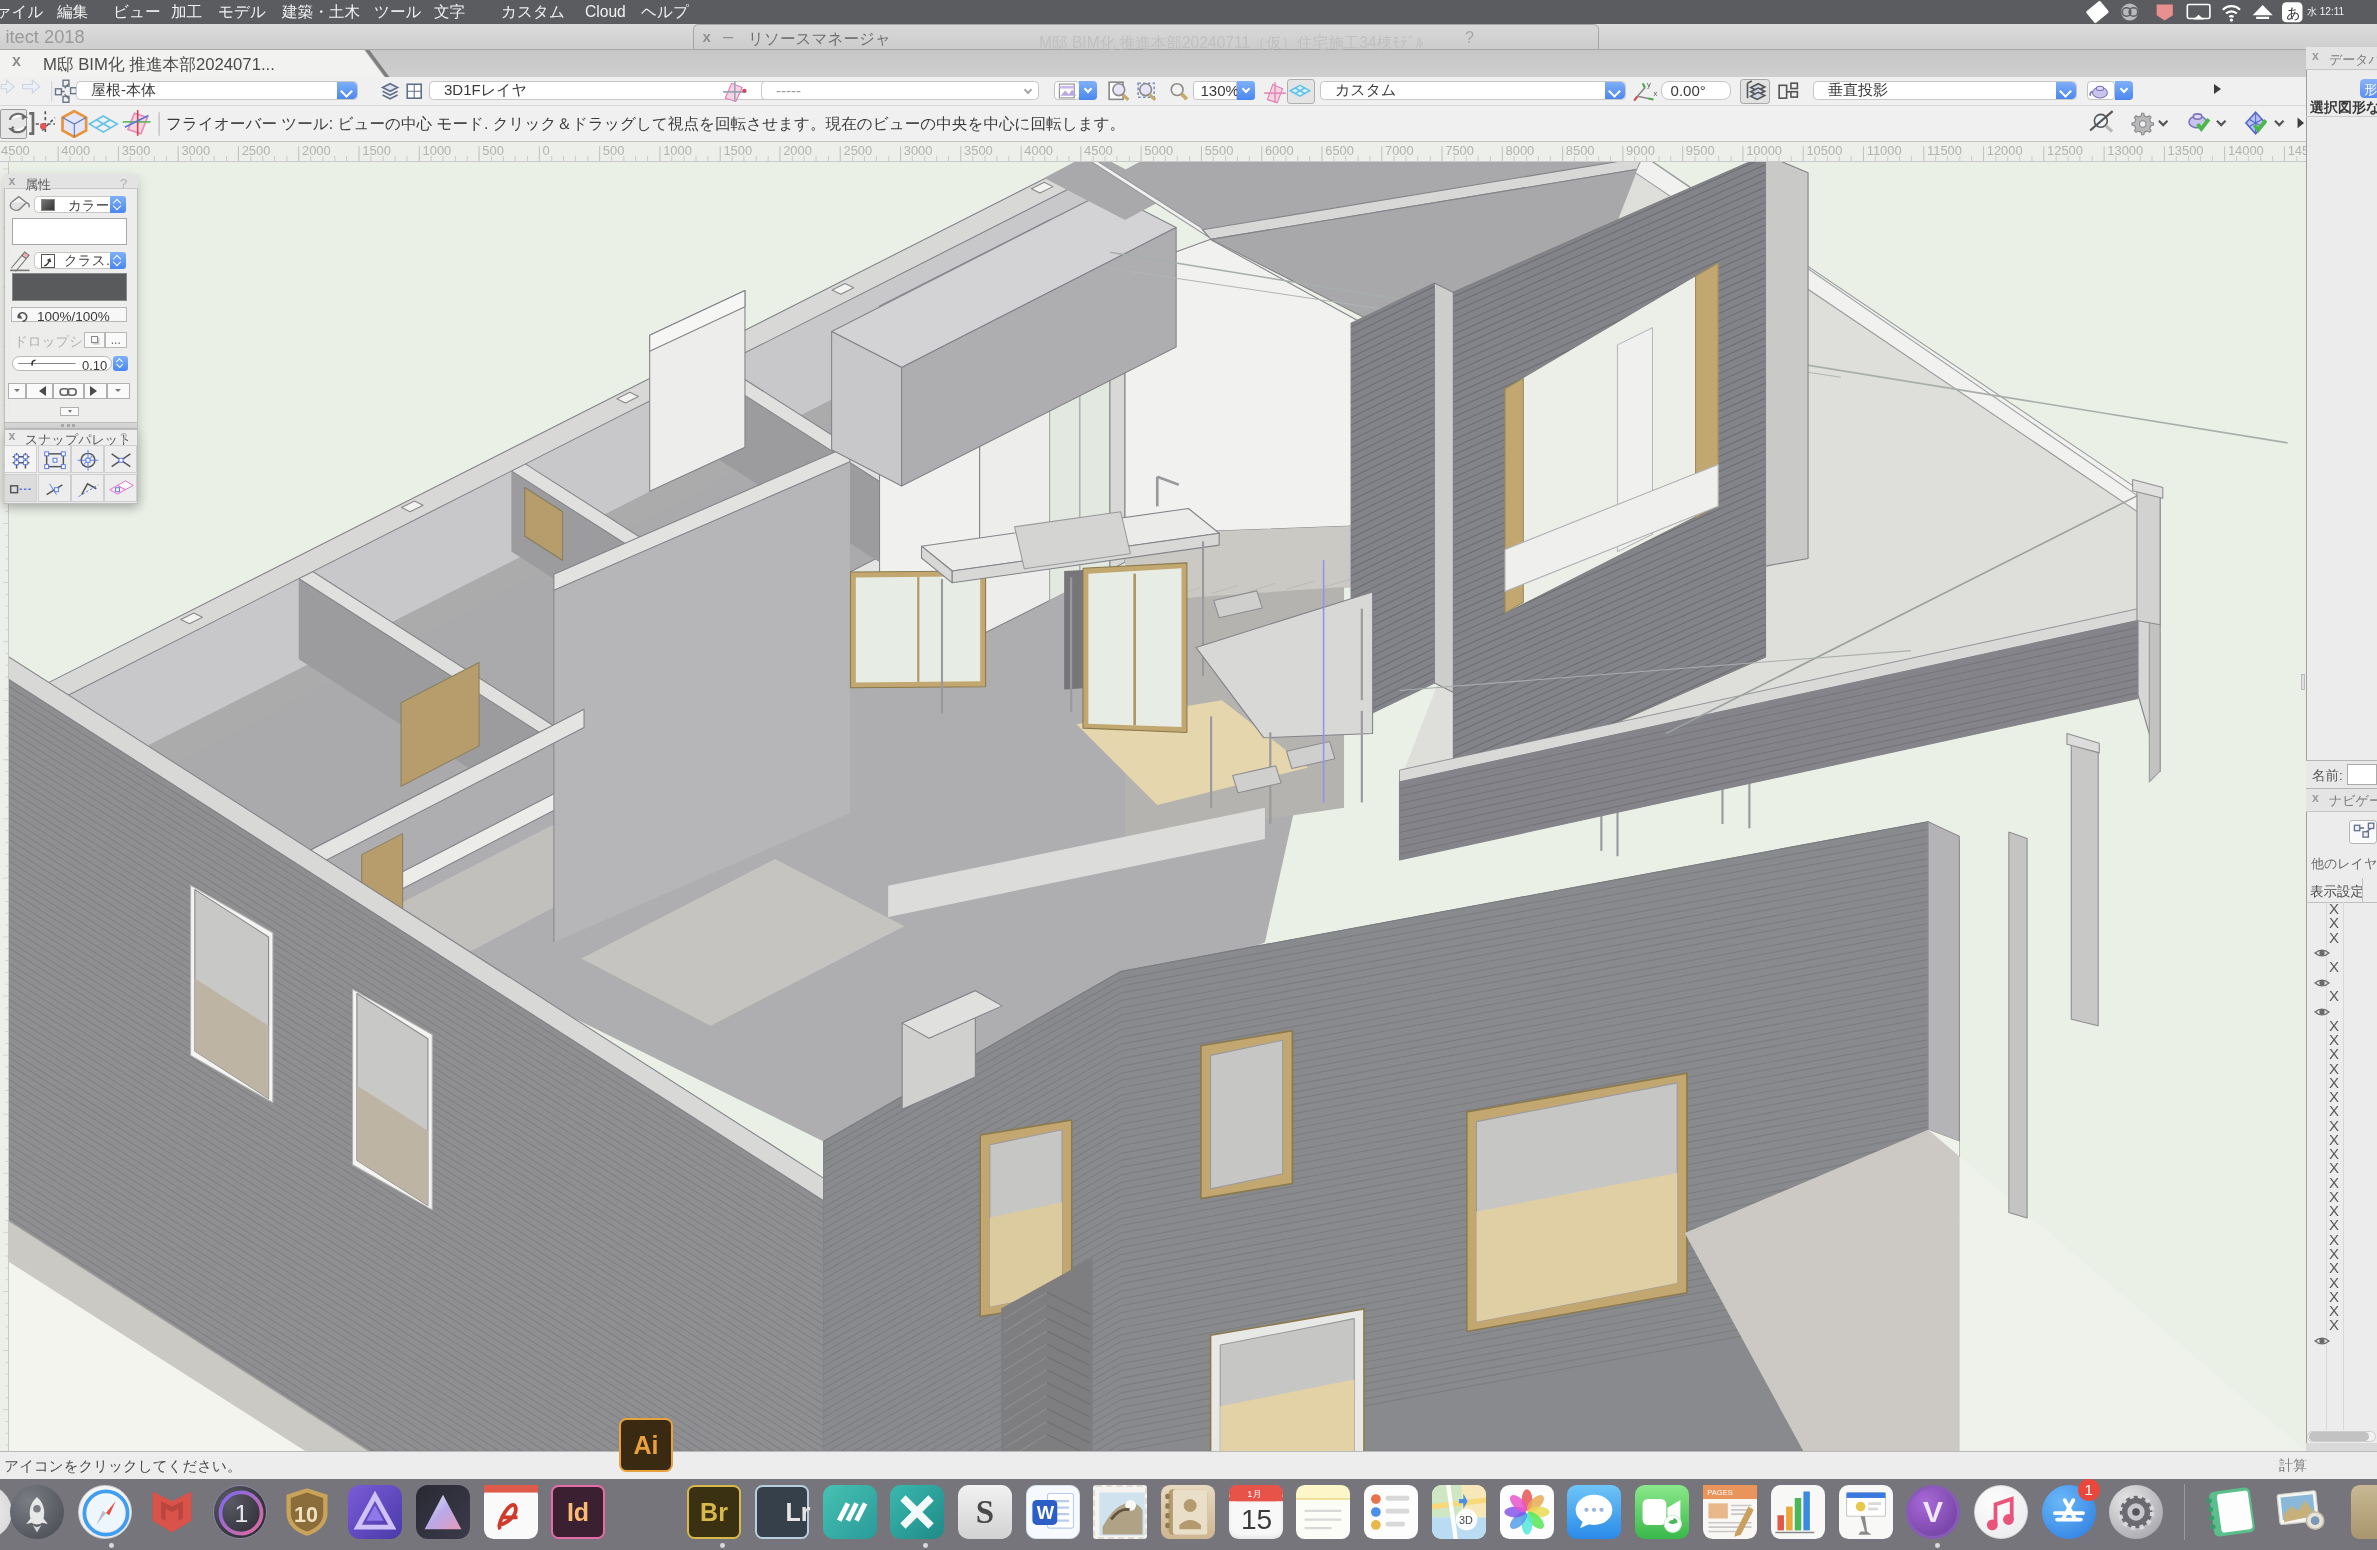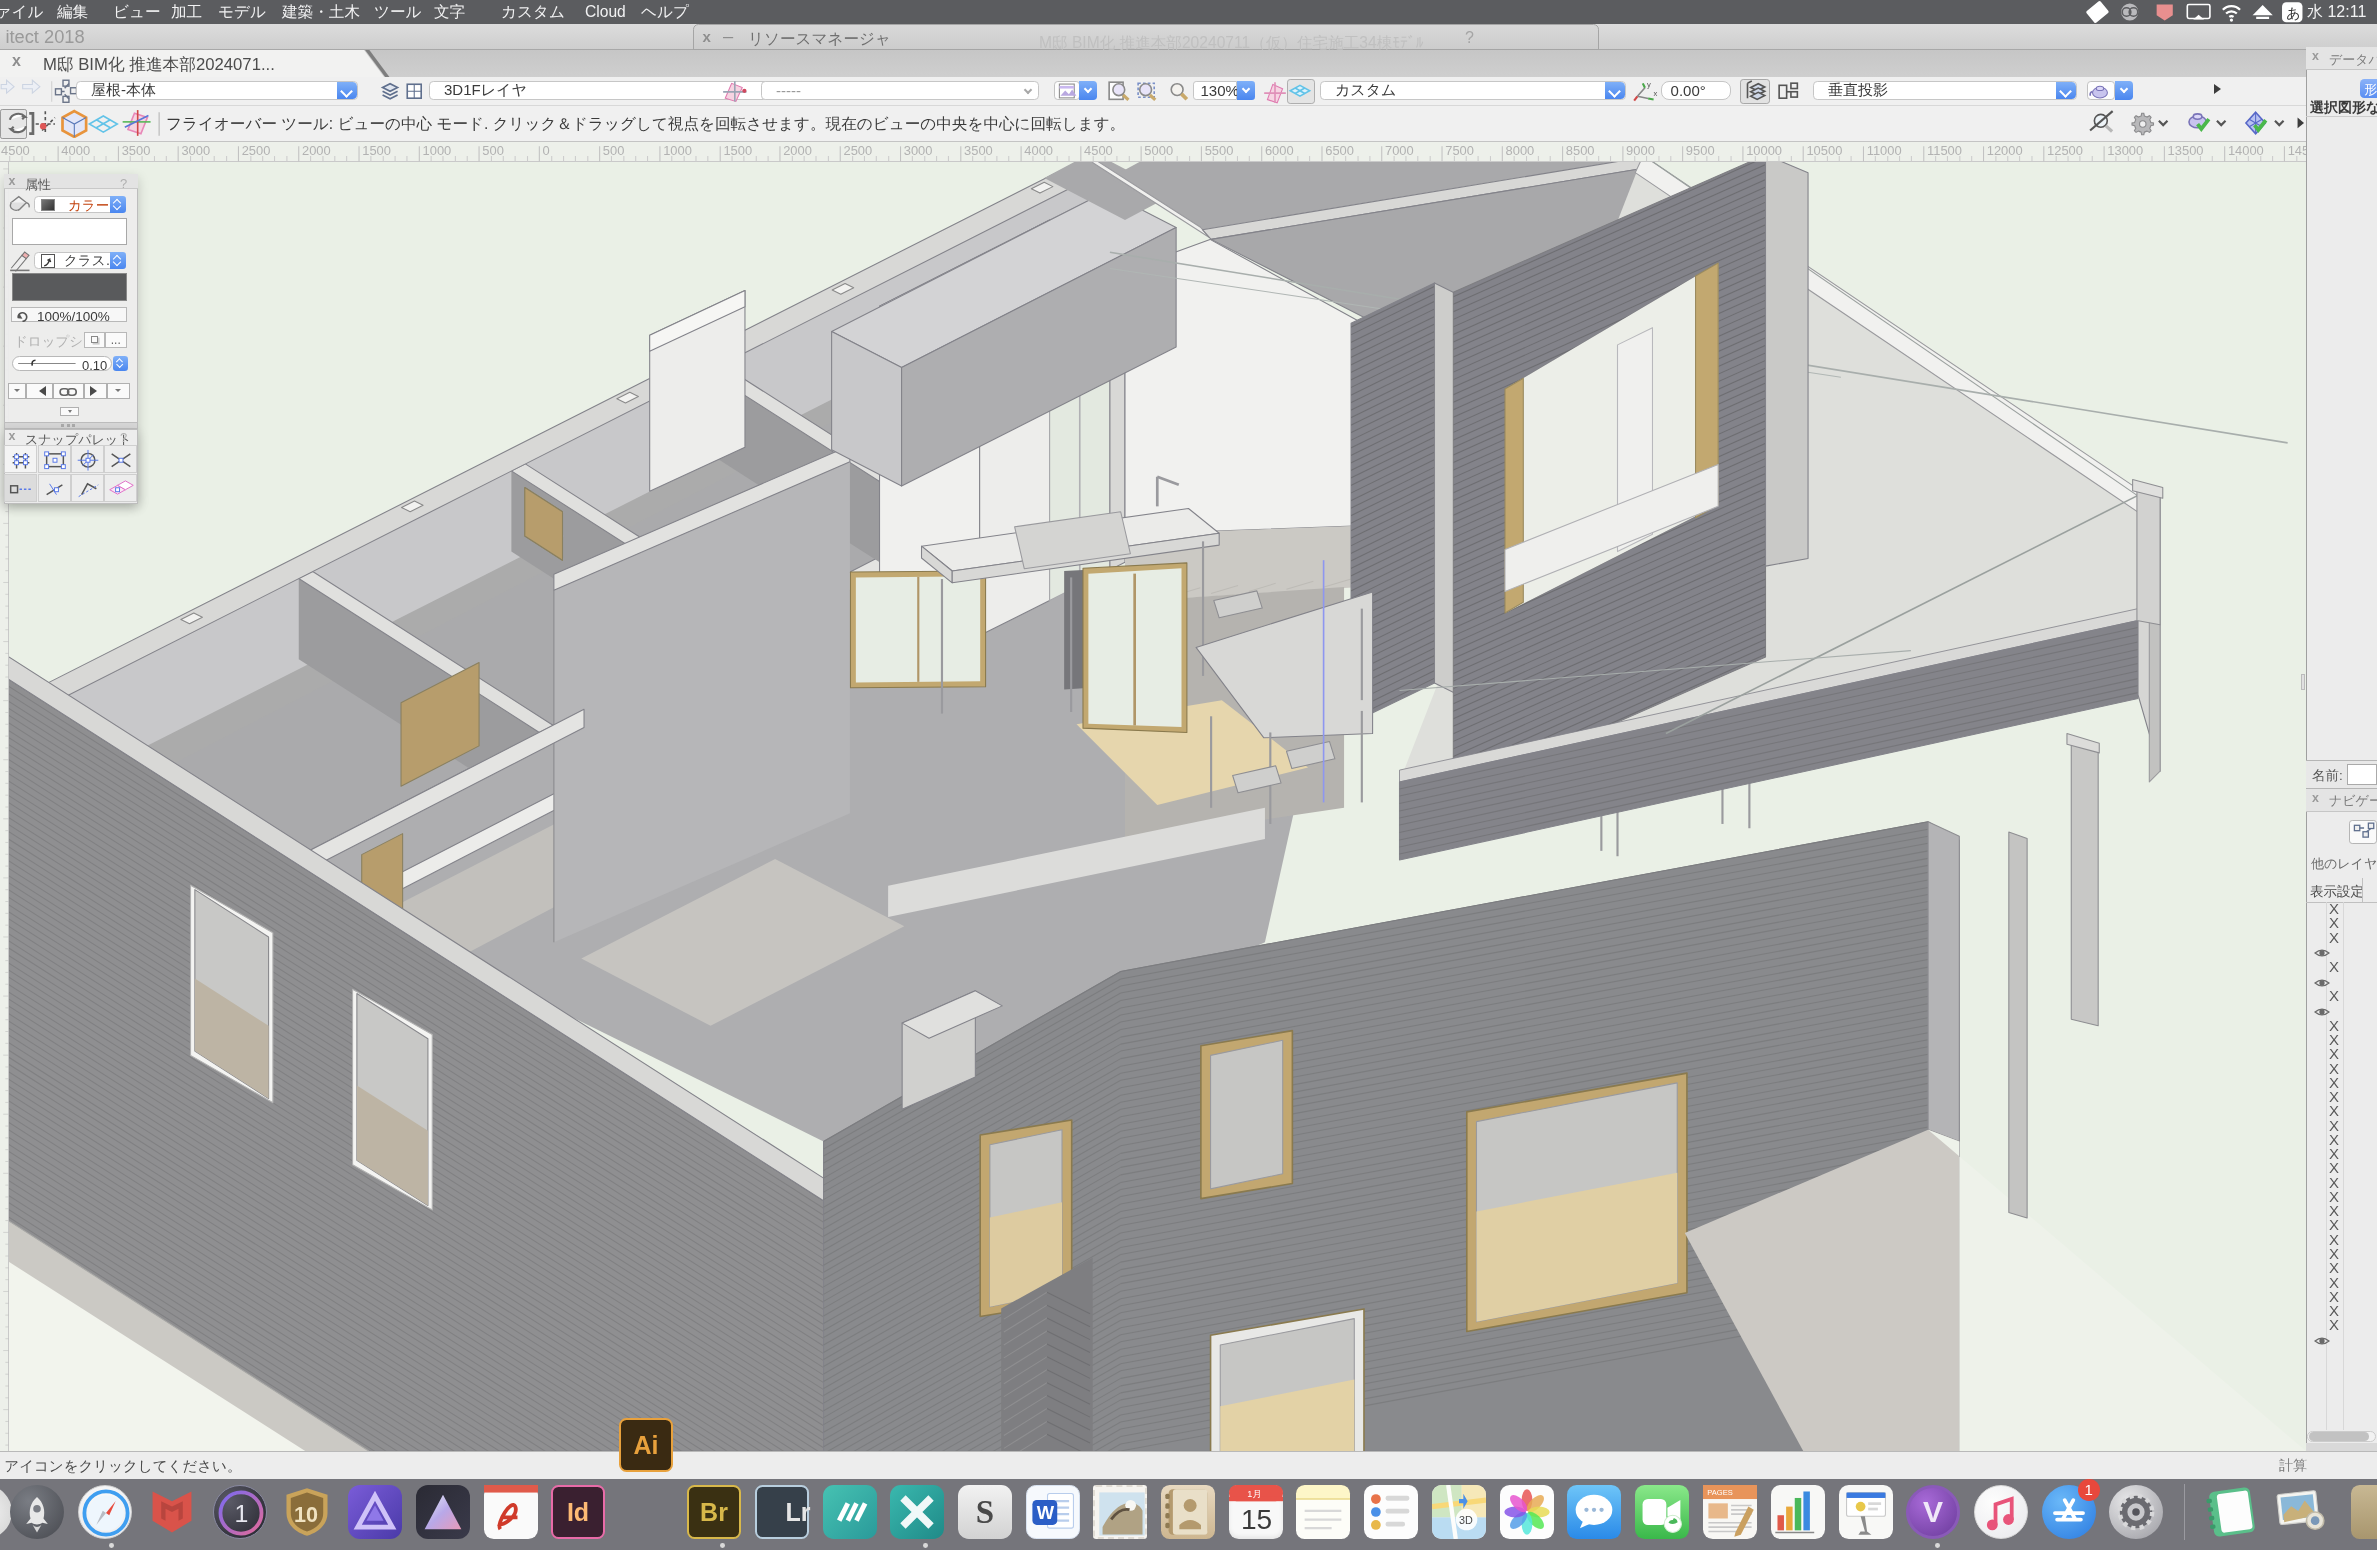--- a/index.html
+++ b/index.html
@@ -614,21 +614,21 @@
 <span class="abs" style="left:57px">編集</span>
 <span class="abs" style="left:113px">ビュー</span>
 <span class="abs" style="left:171px">加工</span>
 <span class="abs" style="left:218px">モデル</span>
 <span class="abs" style="left:282px">建築・土木</span>
 <span class="abs" style="left:374px">ツール</span>
 <span class="abs" style="left:434px">文字</span>
 <span class="abs" style="left:501px">カスタム</span>
 <span class="abs" style="left:585px">Cloud</span>
 <span class="abs" style="left:641px">ヘルプ</span>
-<span class="abs" style="left:2307px;font-size:16px">水 12:11</span>
+<span class="abs" style="left:2307px;font-size:10px">水 12:11</span>
 </div>
 <svg class="abs" style="left:2084px;top:0" width="226" height="24" viewBox="0 0 420 44">
 <g fill="none" stroke="#fff" stroke-width="3">
 <rect x="8" y="8" width="34" height="28" rx="3" transform="rotate(-40 25 22)" fill="#fff" stroke="none"></rect>
 <circle cx="85" cy="22" r="16" fill="#b9b9bc" stroke="none"></circle>
       <circle cx="79" cy="22" r="8" fill="none" stroke="#5b5c5f" stroke-width="3"></circle>
       <circle cx="92" cy="22" r="8" fill="none" stroke="#5b5c5f" stroke-width="3"></circle>
 <path d="M135 8 h30 v20 l-15 10 l-15 -10 z" fill="#e88f8f" stroke="none"></path>
 <rect x="192" y="8" width="42" height="26" rx="3"></rect>
       <path d="M203 36 h20 l-10 -9 z" fill="#fff" stroke="none"></path>
@@ -1210,21 +1210,21 @@
     <g stroke="#808080" stroke-width="2.4" fill="#ececec">
       <path d="M6 16 L20 5 L34 16 L20 30 Z" fill="#f2f2f2"></path>
       <path d="M6 16 q-4 8 2 12 q7 5 14 0 l12 -12" fill="#e0e0e0"></path>
       <path d="M34 16 q7 2 5 9" fill="none"></path>
     </g>
   </svg>
 <div class="cb" style="left:34px;top:196px;width:92px;height:17px;border-width:0.5px">
     <span></span>
   </div>
 <div class="abs" style="left:41px;top:199px;width:14px;height:12px;background:linear-gradient(135deg,#777,#333);border:0.5px solid #888"></div>
-<div class="abs" style="left:68px;top:197px;font-size:13.5px;color:#c2410c">カラー</div>
+<div class="abs" style="left:68px;top:197px;font-size:13.5px;color:#404040">カラー</div>
 <div class="abs" style="left:110px;top:196px;width:16px;height:17px;background:linear-gradient(#7fb0f8,#4a86ef);border-radius:0 3.2px 3.2px 0">
     <span style="position:absolute;left:4.3px;top:3.8px;width:6px;height:6px;border-top:1.9px solid #fff;border-right:1.9px solid #fff;transform:rotate(-45deg)"></span>
     <span style="position:absolute;left:4.3px;bottom:3.8px;width:6px;height:6px;border-bottom:1.9px solid #fff;border-right:1.9px solid #fff;transform:rotate(45deg)"></span>
   </div>
 <div class="abs" style="left:12px;top:218px;width:115px;height:27px;background:#fff;border:0.5px solid #a8a8a8"></div>
 <svg class="abs" style="left:7.5px;top:251px" width="22.6" height="20.5" viewBox="0 0 42 38">
     <g stroke="#777" stroke-width="2">
       <path d="M6 32 L26 8 l8 6 L14 38" fill="#eee"></path>
       <path d="M26 8 l5 -6 l8 6 l-5 6 z" fill="#f0b0b0"></path>
       <path d="M4 36 h36" stroke-width="3"></path>

